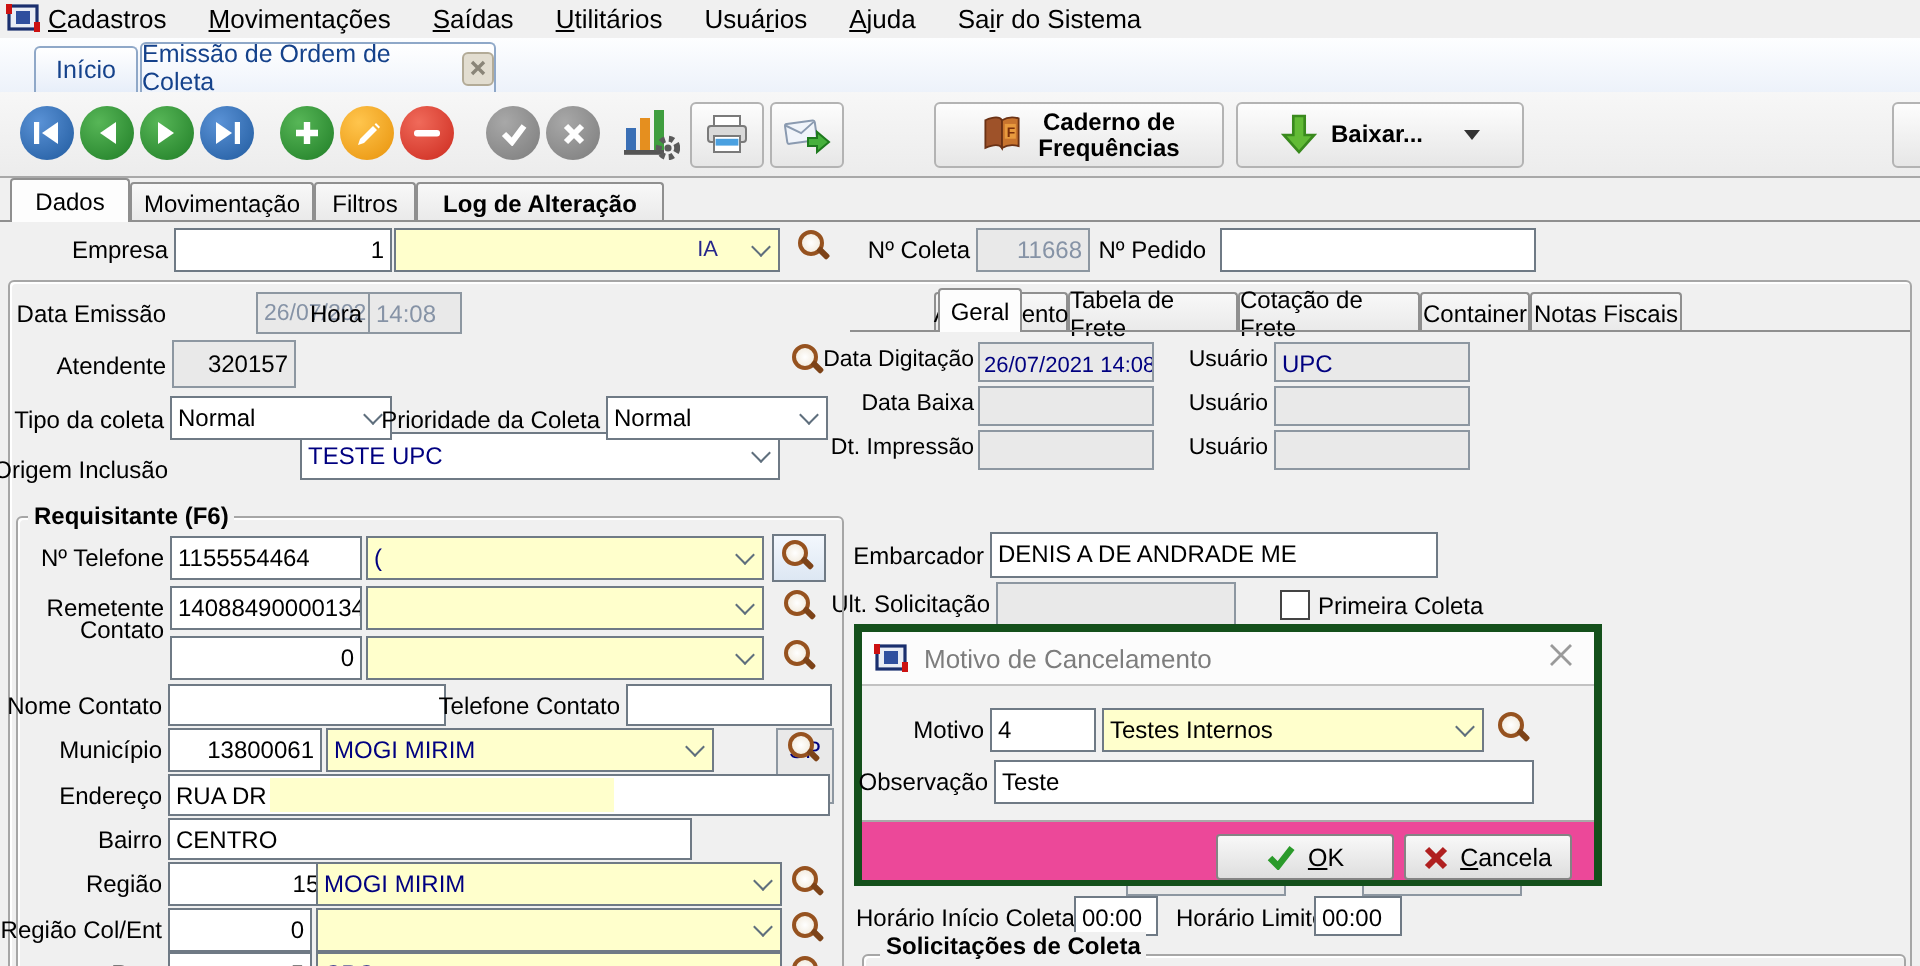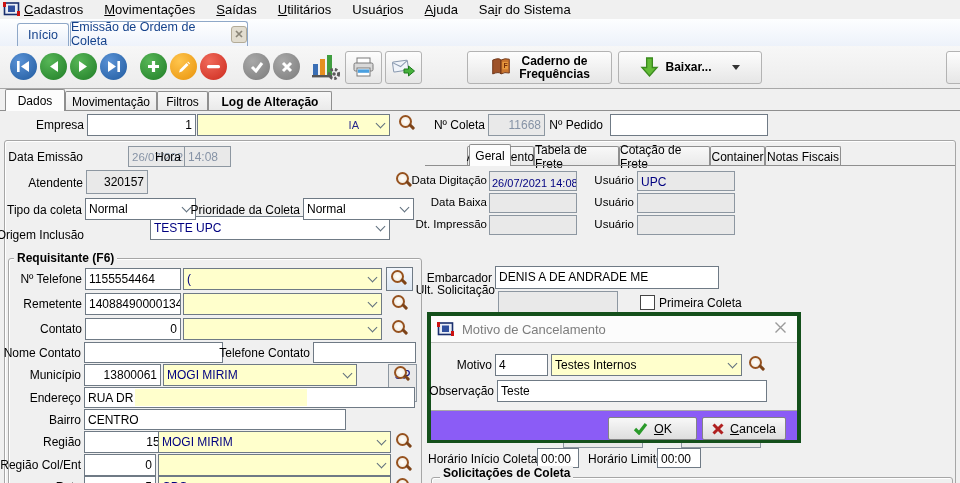--- a/index.html
+++ b/index.html
@@ -51,21 +51,21 @@
           display:flex;align-items:center;justify-content:center;}
   .magbtn .mag{position:relative;}
   .groupbox{position:absolute;border:1px solid #a6a6a6;border-radius:3px;box-shadow:inset 1px 1px 0 #ffffff;}
   .legend{position:absolute;background:#f0f0f0;padding:0 3px;font-weight:bold;font-size:12px;z-index:2;white-space:nowrap;}
   .cbox{position:absolute;width:13px;height:13px;background:#fff;border:1px solid #444;}
   
   .modal{position:absolute;left:427px;top:312px;width:374px;height:131px;border:4px solid #14501b;
          background:#f1f1f1;z-index:10;box-sizing:border-box;}
   .modal-title{position:absolute;left:0;top:0;width:366px;height:26px;background:#fcfcfc;
                border-bottom:1px solid #c2c2c2;display:flex;align-items:center;}
-  .modal-footer{position:absolute;left:0;top:94px;width:366px;height:29px;background:#8b5cf6;border-top:1px solid #a8a8a8;}
+  .modal-footer{position:absolute;left:0;top:94px;width:366px;height:29px;background:#ec4899;border-top:1px solid #a8a8a8;}
   .dbtn{position:absolute;top:6px;height:23px;box-sizing:border-box;border:1px solid #848484;border-radius:2px;
         background:linear-gradient(#f8f8f8,#dedede);display:flex;align-items:center;justify-content:center;gap:6px;
         font-size:12.5px;cursor:pointer;}
   .dbtn .u{text-decoration:underline;}
 </style>
 </head>
 <body>
 
 <div class="screen">
 
@@ -282,21 +282,21 @@
   <span class="lblr" style="right:326px;top:196px;font-size:11.5px;">Usuário</span>
   <div class="bx gry" style="left:637px;top:193px;width:98px;height:20px;"></div>
 
   <span class="lblr" style="right:473px;top:218px;font-size:11.5px;">Dt. Impressão</span>
   <div class="bx gry" style="left:489px;top:215px;width:88px;height:20px;"></div>
   <span class="lblr" style="right:326px;top:218px;font-size:11.5px;">Usuário</span>
   <div class="bx gry" style="left:637px;top:215px;width:98px;height:20px;"></div>
 
   <span class="lblr" style="right:468px;top:271px;">Embarcador</span>
   <div class="bx" style="left:495px;top:266px;width:224px;height:23px;line-height:17px;"><span>DENIS A DE ANDRADE ME</span></div>
-  <span class="lblr" style="right:465px;top:283px;">Ult. Solicitação</span>
+  <span class="lblr" style="right:465px;top:295px;">Ult. Solicitação</span>
   <div class="bx gry" style="left:498px;top:291px;width:120px;height:22px;"></div>
   <span class="cbox" style="left:640px;top:295px;"></span>
   <span class="lblr" style="left:659px;top:296px;">Primeira Coleta</span>
 
   <div class="groupbox" style="left:8px;top:258px;width:412px;height:232px;"></div>
   <span class="legend" style="left:14px;top:251px;">Requisitante (F6)</span>
 
   <span class="lblr" style="right:878px;top:272px;">Nº Telefone</span>
   <div class="bx" style="left:85px;top:268px;width:96px;height:22px;"><span>1155554464</span></div>
   <div class="bx ylw navy" style="left:183px;top:268px;width:199px;height:22px;">
@@ -306,21 +306,21 @@
       <span class="mag"></span>
     </div>
 
   <span class="lblr" style="right:878px;top:297px;">Remetente</span>
   <div class="bx" style="left:85px;top:293px;width:96px;height:22px;"><span>14088490000134</span></div>
   <div class="bx ylw" style="left:183px;top:293px;width:199px;height:22px;">
       <span class="chev"></span>
     </div>
   <span class="mag" style="left:390px;top:294px;"></span>
 
-  <span class="lblr" style="right:878px;top:322px;text-align:right;">Contato</span>
+  <span class="lblr" style="right:878px;top:308px;text-align:right;">Contato</span>
   <div class="bx rt" style="left:85px;top:318px;width:96px;height:22px;"><span>0</span></div>
   <div class="bx ylw" style="left:183px;top:318px;width:199px;height:22px;">
       <span class="chev"></span>
     </div>
   <span class="mag" style="left:390px;top:319px;"></span>
 
   <span class="lblr" style="right:879px;top:346px;">Nome Contato</span>
   <div class="bx" style="left:84px;top:342px;width:139px;height:21px;"></div>
   <span class="lblr" style="right:650px;top:346px;">Telefone Contato</span>
   <div class="bx" style="left:313px;top:342px;width:103px;height:21px;"></div>

